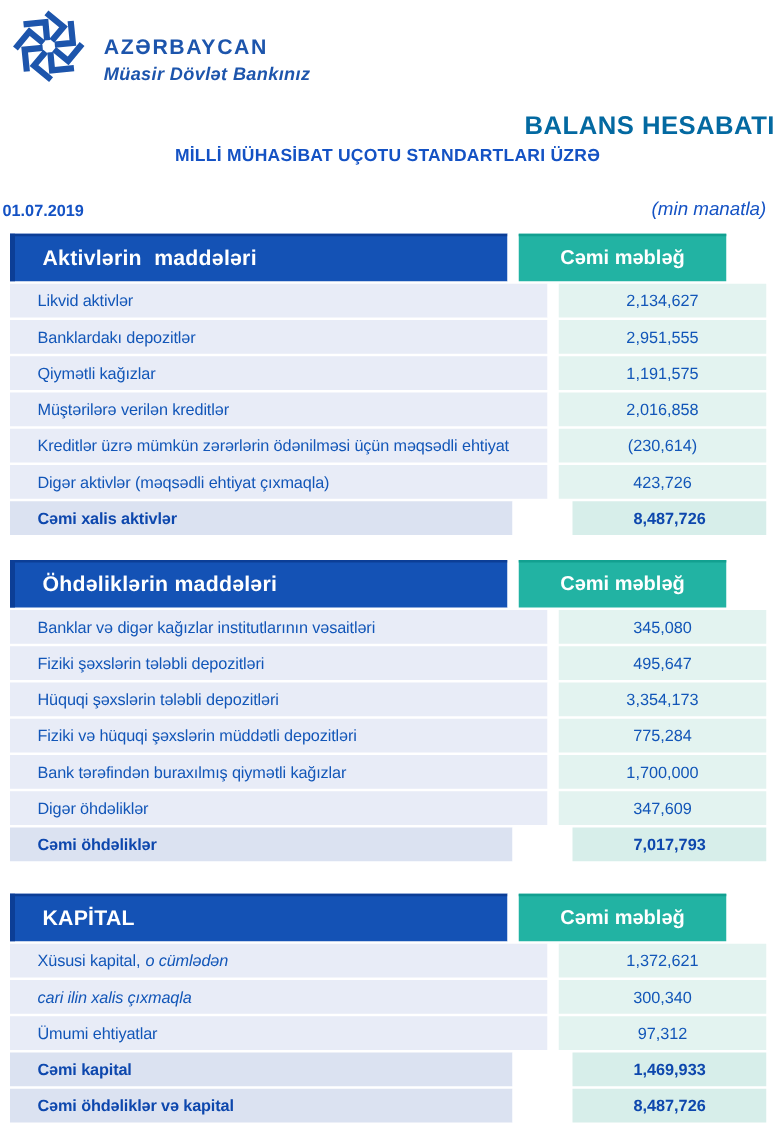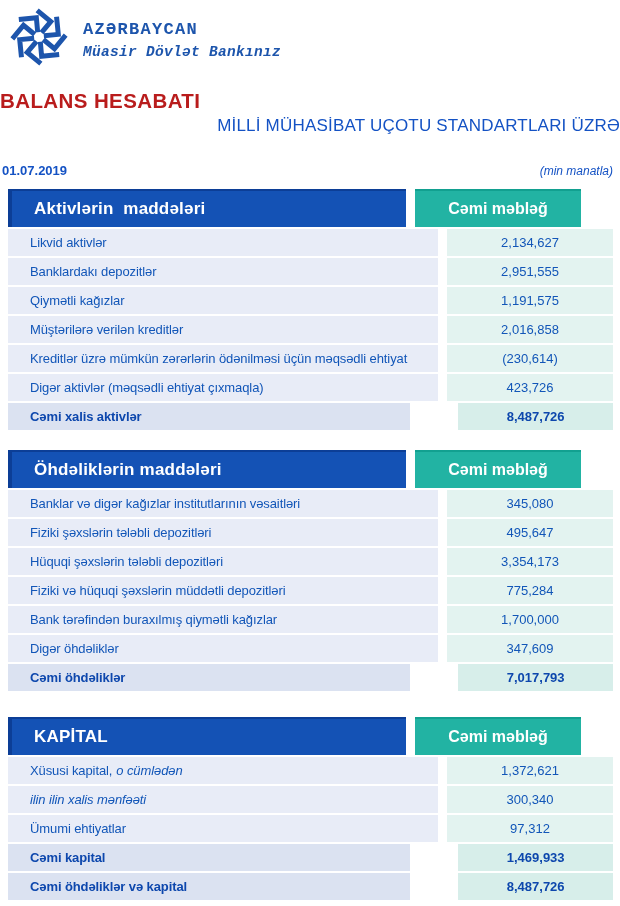--- a/index.html
+++ b/index.html
@@ -5,32 +5,32 @@
   :root{
     --blue:#1452b5; --blue-dark:#0c3e96; --teal:#22b3a3; --teal-dark:#12a090;
     --text-blue:#1256b8; --text-dark:#0d47ad;
     --row-label-bg:#e8ecf7; --row-value-bg:#e3f3f0;
     --total-label-bg:#dbe2f1; --total-value-bg:#d7eeea;
   }
   *{margin:0;padding:0;box-sizing:border-box;}
   body{background:#fff;font-family:"Liberation Sans",sans-serif;}
   .page{width:620px;height:906px;background:#fff;overflow:hidden;position:relative;}
 
-  .brand{display:flex;align-items:center;padding:6px 0 0 8px;font-family:Liberation Mono, monospace;}
+  .brand{display:flex;align-items:flex-end;padding:6px 0 0 8px;}
   .logo{width:62px;height:62px;flex:0 0 62px;}
   .brand-text{margin-left:13px;padding-top:5px;}
   .bank-name{font-weight:bold;font-size:17px;letter-spacing:1.3px;color:#1d55ac;line-height:1.28;}
   .tagline{margin-top:3px;font-style:italic;font-weight:bold;font-size:14.5px;color:#1d55ac;letter-spacing:0.3px;}
 
-  .title{margin-top:21px;text-align:left;color:#b91c1c;font-weight:bold;font-size:20.5px;letter-spacing:0.4px;}
-  .subtitle{text-align:right;color:#1452c4;font-weight:normal;font-size:17px;letter-spacing:0.2px;margin-top:3px;}
+  .title{margin-top:21px;text-align:right;color:#0369a1;font-weight:bold;font-size:20.5px;letter-spacing:0.4px;}
+  .subtitle{text-align:center;color:#1452c4;font-weight:bold;font-size:14px;letter-spacing:0.2px;margin-top:3px;}
 
   .meta{display:flex;justify-content:space-between;align-items:flex-end;margin:27px 7px 0 2px;}
   .date{font-size:13px;font-weight:bold;color:#1452c4;}
-  .unit-note{font-size:12px;font-style:italic;color:#1452c4;}
+  .unit-note{font-size:15px;font-style:italic;color:#1452c4;}
 
   .tables{margin-left:8px;}
   .tbl{width:605px;margin-top:11px;}
   .tbl + .tbl{margin-top:20px;}
   .tbl:last-child{margin-top:26px;}
 
   .hdr{display:flex;height:38px;}
   .hdr-label{width:398px;background:var(--blue);border-top:2px solid var(--blue-dark);border-left:4px solid var(--blue-dark);
     color:#fff;font-weight:bold;font-size:17px;display:flex;align-items:center;padding-left:22px;white-space:pre;letter-spacing:0.2px;}
   .hdr-gap{width:9px;background:#fff;}
@@ -239,21 +239,21 @@
       <span>Xüsusi kapital,</span>
       <span class="lbl-italic">o cümlədən</span>
     </div>
     <div class="cell-gap"></div>
     <div class="cell-value">1,372,621</div>
   </div>
 
   <div class="row">
     <div class="cell-label">
 
-      <span class="lbl-italic">ilin ilin xalis mənfəəti</span>
+      <span class="lbl-italic">cari ilin xalis çıxmaqla</span>
     </div>
     <div class="cell-gap"></div>
     <div class="cell-value">300,340</div>
   </div>
 
   <div class="row">
     <div class="cell-label">
       <span>Ümumi ehtiyatlar</span>
 
     </div>

